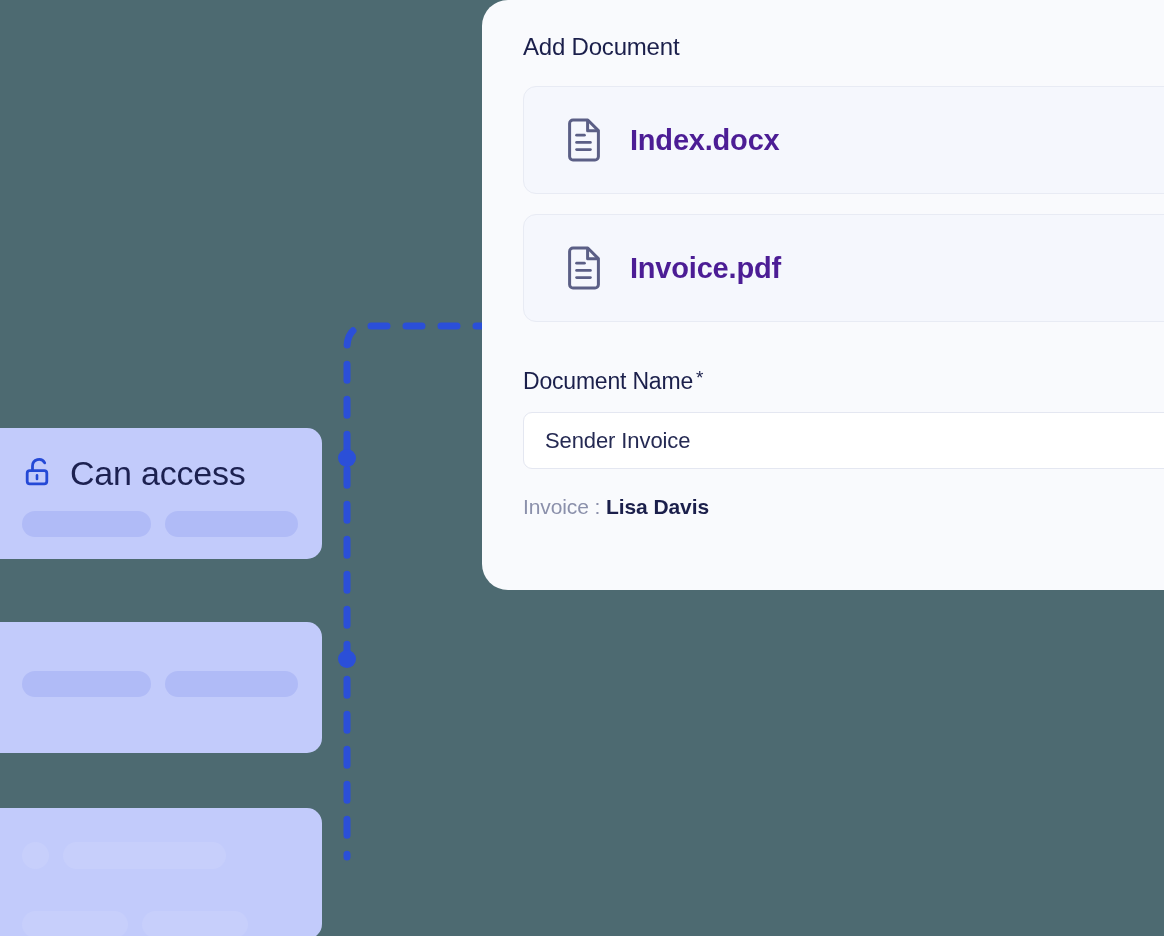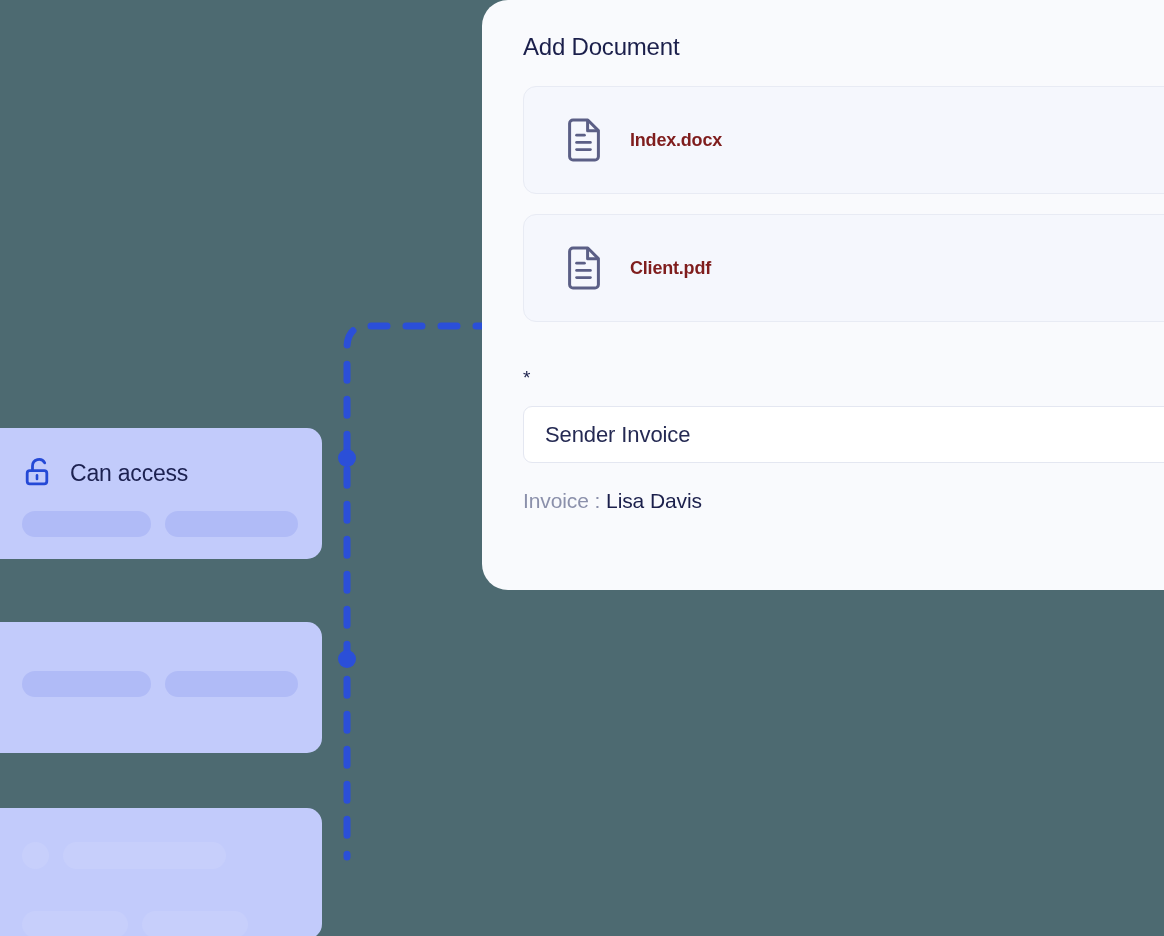--- a/index.html
+++ b/index.html
@@ -52,21 +52,21 @@
     gap: 14px;
     height: 34px;
   }
   .perm-icon {
     width: 34px;
     height: 34px;
     flex: 0 0 34px;
     display: block;
   }
   .perm-label {
-    font-size: 23px;
+    font-size: 34px;
     line-height: 1;
     color: #1c2150;
     letter-spacing: -0.2px;
     white-space: nowrap;
   }
   .pill-row {
     display: flex;
     gap: 14px;
     margin-top: 21px;
   }
@@ -134,23 +134,23 @@
   }
   .file-card + .file-card { margin-top: 20px; }
   .file-icon {
     width: 46px;
     height: 46px;
     flex: 0 0 46px;
     display: block;
   }
   .file-name {
     margin-left: 23px;
-    font-size: 18px;
+    font-size: 29px;
     font-weight: bold;
-    color: #7f1d1d;
+    color: #4c1d95;
     letter-spacing: -0.2px;
   }
 
   .field-label {
     margin-top: 46px;
     font-size: 23px;
     color: #1b1f4b;
     letter-spacing: -0.2px;
     display: flex;
     align-items: flex-start;
@@ -176,21 +176,21 @@
     letter-spacing: -0.1px;
   }
   .sender-line {
     margin-top: 26px;
     font-size: 21px;
     color: #8b90ab;
     letter-spacing: -0.1px;
   }
   .sender-line b {
     color: #1b1f4b;
-    font-weight: normal;
+    font-weight: bold;
   }
 </style>
 </head>
 <body>
 
 <div id="stage">
 
   <svg class="connector" viewBox="0 0 160 552" width="160" height="552" fill="none">
     <path d="M158 14 L34 14 Q13 14 13 36 L13 545" stroke="#2b4fd8" stroke-width="7" stroke-linecap="round" stroke-dasharray="16 19" fill="none"></path>
     <circle cx="13" cy="146" r="9" fill="#2b4fd8"></circle>
@@ -248,24 +248,25 @@
 
     <div class="file-card">
       <svg class="file-icon" viewBox="0 0 46 46" fill="none">
         <path d="M8.6 6.4 a3.4 3.4 0 0 1 3.4 -3.4 H26.8 L37.4 13.6 V39.6
                  a3.4 3.4 0 0 1 -3.4 3.4 H12 a3.4 3.4 0 0 1 -3.4 -3.4 Z" stroke="#5b5f86" stroke-width="3" stroke-linejoin="round" fill="none"></path>
         <path d="M26.6 3.4 V13.8 H37.2" stroke="#5b5f86" stroke-width="3" stroke-linejoin="round" fill="none"></path>
         <path d="M15.6 18.2 H23.4" stroke="#5b5f86" stroke-width="2.8" stroke-linecap="round"></path>
         <path d="M15.6 25.4 H29.4" stroke="#5b5f86" stroke-width="2.8" stroke-linecap="round"></path>
         <path d="M15.6 32.6 H29.4" stroke="#5b5f86" stroke-width="2.8" stroke-linecap="round"></path>
       </svg>
-      <span class="file-name">Client.pdf</span>
+      <span class="file-name">Invoice.pdf</span>
     </div>
 
     <div class="field-label">
+      <span>Document Name</span>
       <span class="req-star">*</span>
     </div>
 
     <div class="name-input">
       <span>Sender Invoice</span>
     </div>
 
     <div class="sender-line">
       <span>Invoice :</span>
       <b>Lisa Davis</b>

